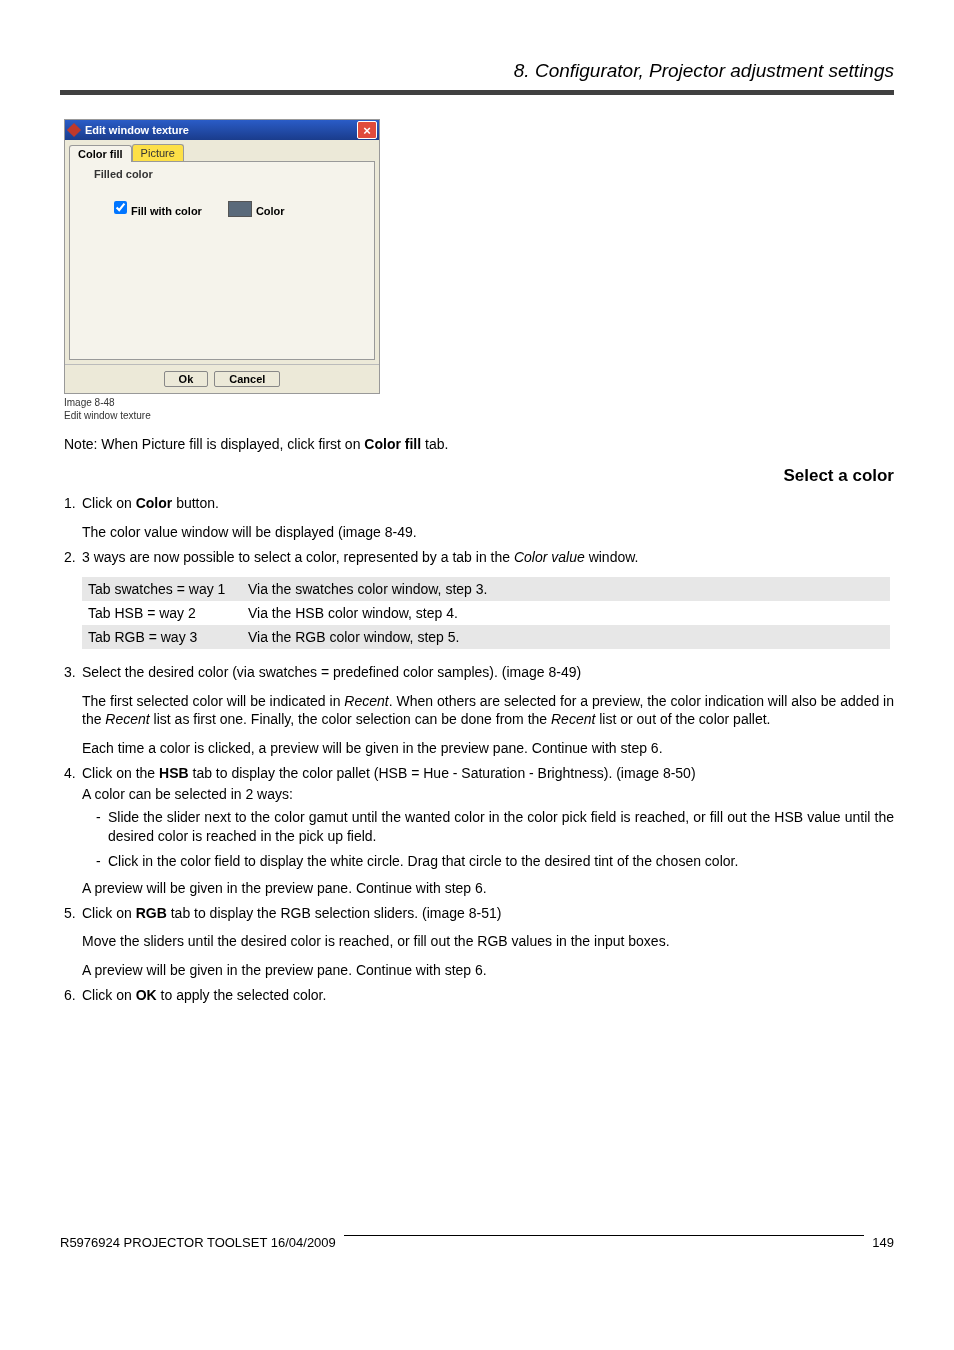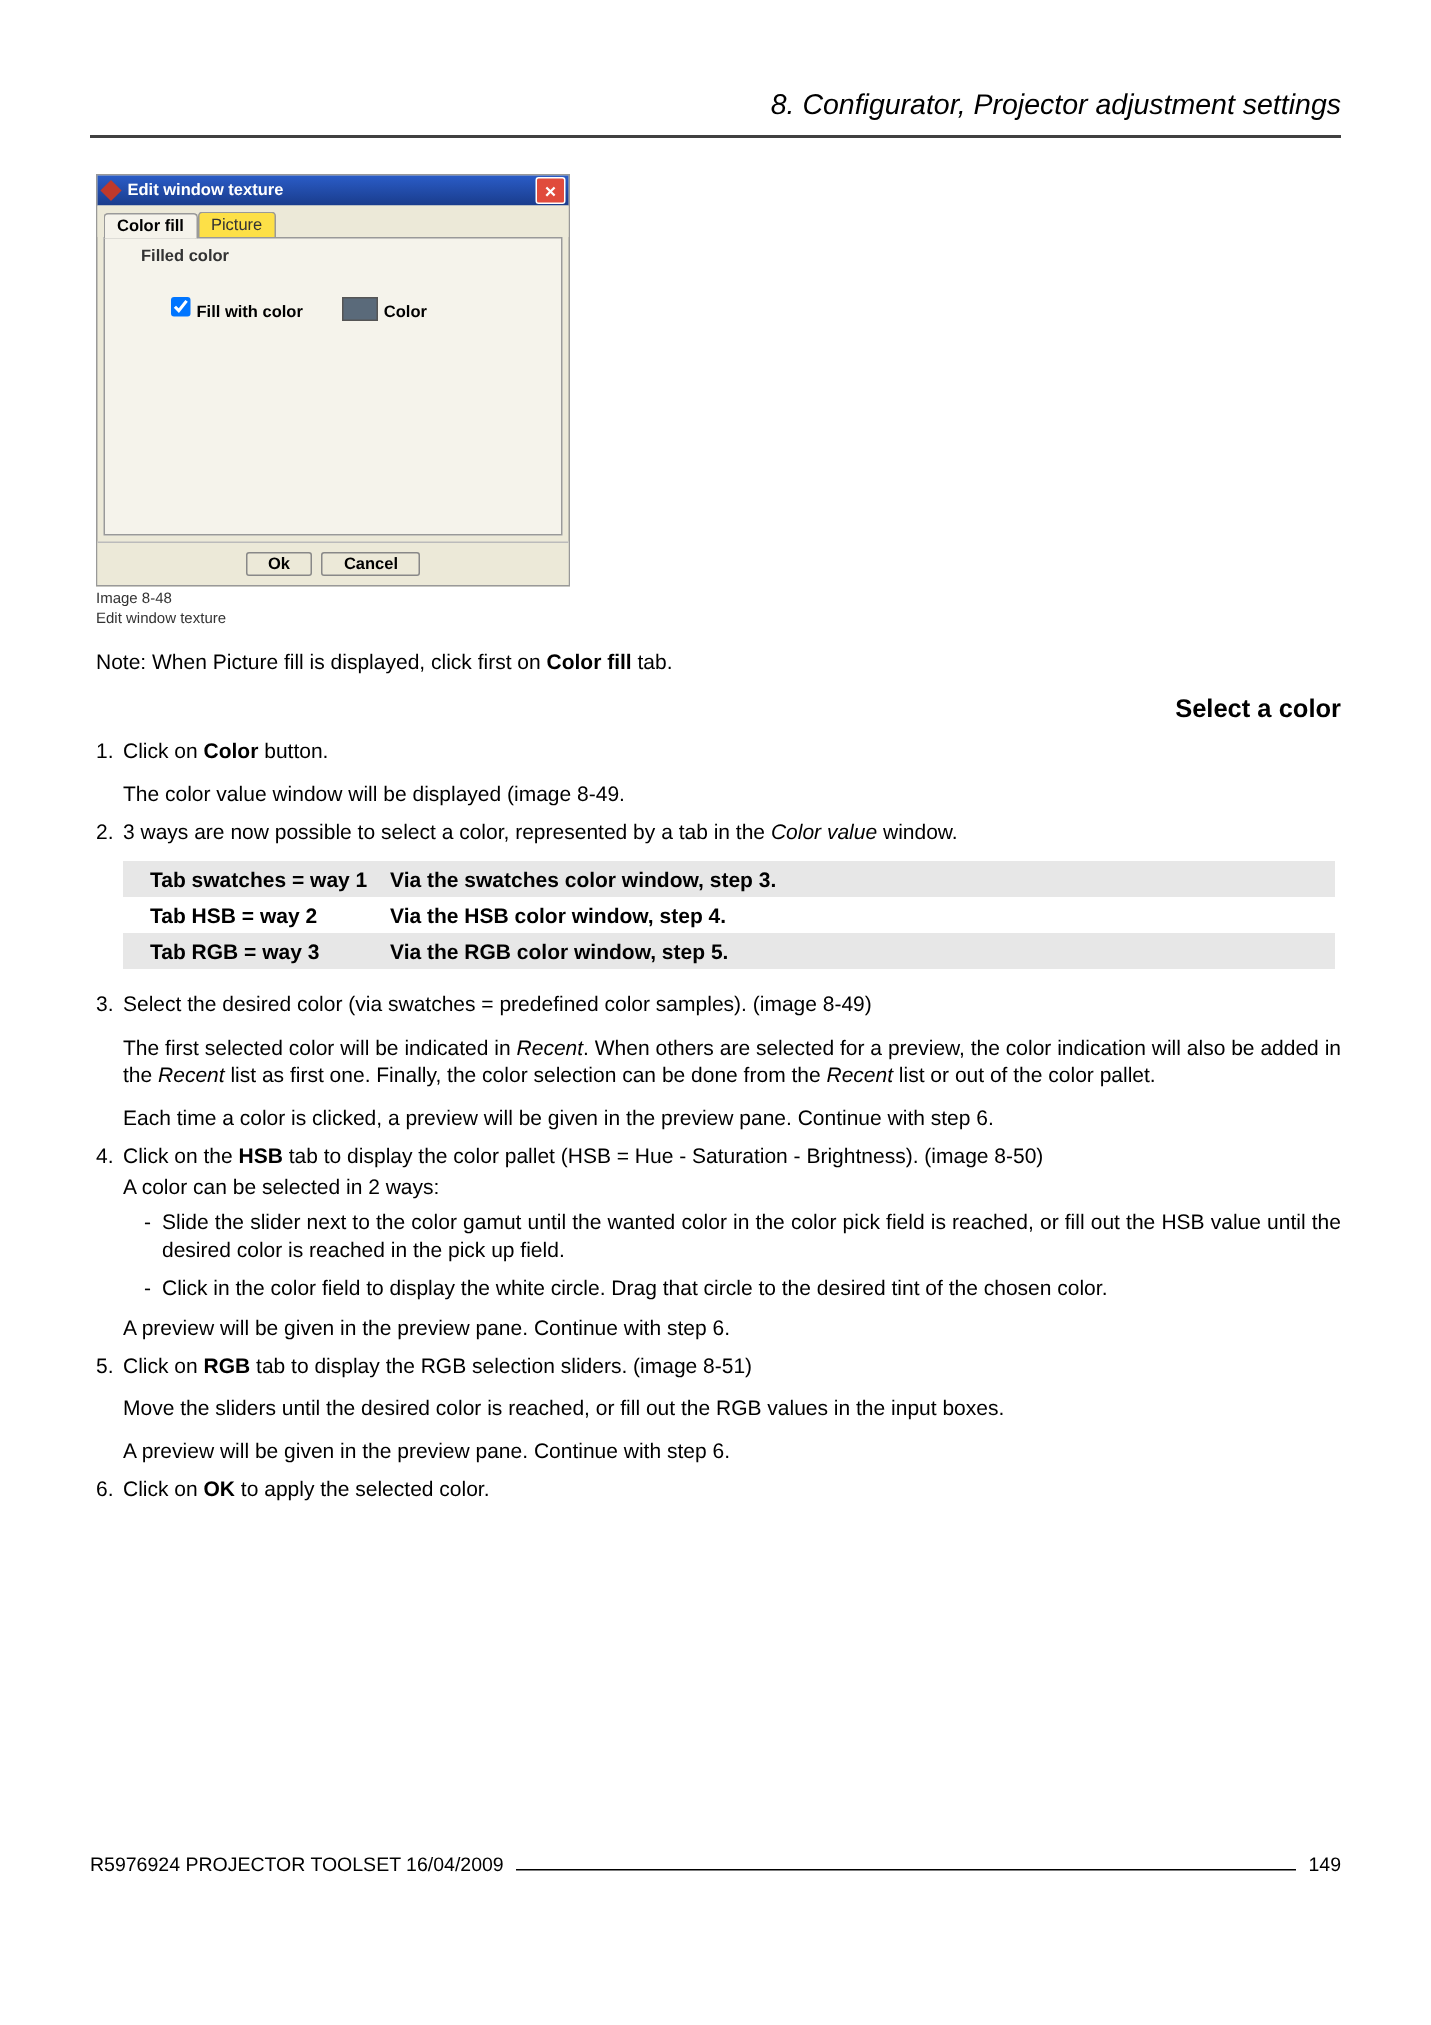--- a/index.html
+++ b/index.html
@@ -14,21 +14,21 @@
     padding: 60px 60px 40px 60px;
     box-sizing: border-box;
     min-height: 1300px;
     position: relative;
   }
   .header-section {
     text-align: right;
     font-style: italic;
     font-size: 19px;
     padding-bottom: 8px;
-    border-bottom: 2px solid #404040;
+    border-bottom: 5px solid #404040;
     margin-bottom: 24px;
   }
   .screenshot {
     margin-left: 4px;
     margin-top: 6px;
   }
   .dlg {
     width: 314px;
     border: 1px solid #999;
     background: #ece9d8;
@@ -182,22 +182,21 @@
   .step-body p:last-child {
     margin-bottom: 0;
   }
   .table {
     margin: 10px 0 14px 22px;
     font-size: 14px;
     width: calc(100% - 26px);
   }
   .trow {
     display: flex;
-    padding: 4px 18px;
-    font-weight: bold;
+    padding: 4px 6px;
   }
   .trow.shade {
     background: #e7e7e7;
   }
   .tcell-key {
     width: 160px;
     flex-shrink: 0;
   }
   .sublist {
     margin: 4px 0 8px 0;
@@ -218,21 +217,21 @@
   .justify {
     text-align: justify;
   }
   .footer {
     position: absolute;
     bottom: 50px;
     left: 60px;
     right: 60px;
     font-size: 13px;
     display: flex;
-    align-items: flex-end;
+    align-items: flex-start;
   }
   .footer-line {
     flex: 1;
     border-bottom: 1px solid #000;
     margin: 0 8px 3px 8px;
   }
 </style>
 </head>
 <body>
 

